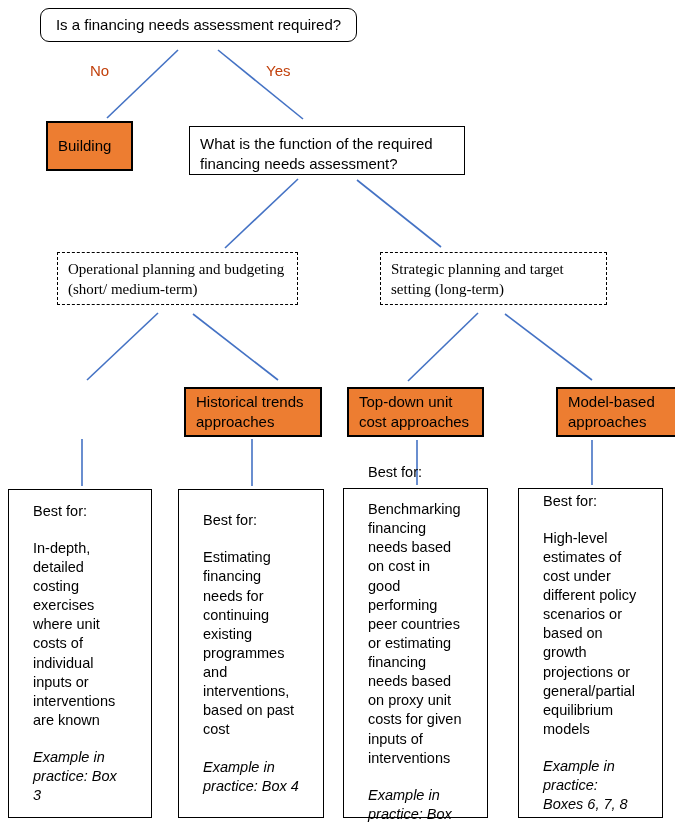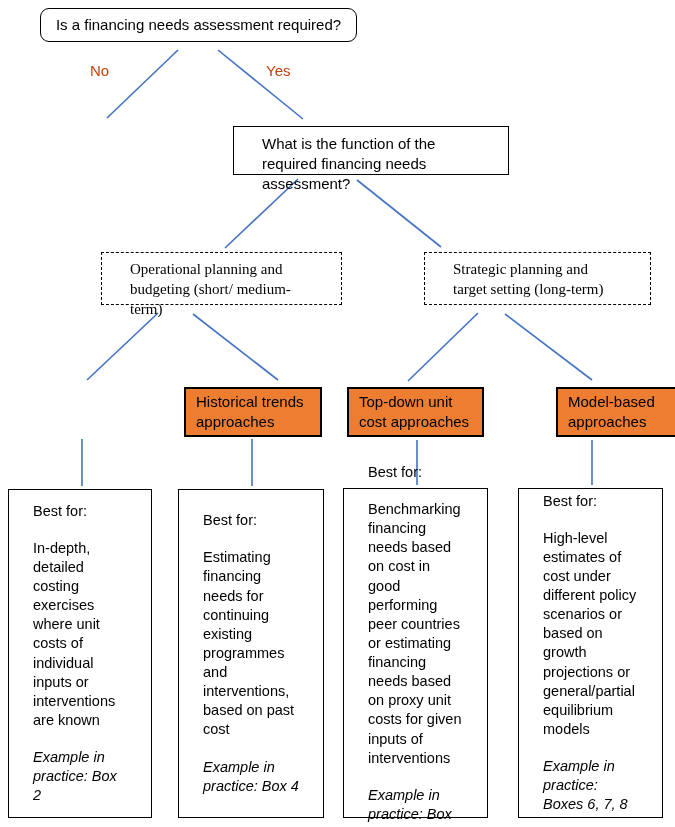--- a/index.html
+++ b/index.html
@@ -36,22 +36,21 @@
     line-height: 1.32;
   }
   .node.center {
     display: flex;
     align-items: center;
     justify-content: center;
     text-align: center;
     border-radius: 9px;
   }
   .node.leftpad {
-    padding: 7px 28px;
-    margin-left: 44px;
+    padding: 7px 10px;
   }
   .node.dashed {
     border: 1.6px dashed var(--border-black, #000000);
     font-family: Liberation Serif, serif;
   }
   .node.orange {
     background: var(--box-orange, #ED7D31);
     border-width: 2px;
     display: flex;
     flex-direction: column;
@@ -116,34 +115,35 @@
     <line class="conn" x1="252" y1="439" x2="252" y2="486"></line>
     <line class="conn" x1="417" y1="440" x2="417" y2="485"></line>
     <line class="conn" x1="592" y1="440" x2="592" y2="485"></line>
   </svg>
 
   <div id="root-q" class="node center">Is a financing needs assessment required?</div>
 
   <div id="no-lab" class="branch-label">No</div>
   <div id="yes-lab" class="branch-label">Yes</div>
 
+  <div id="building" class="node orange">Building</div>
 
   <div id="func-q" class="node leftpad">What is the function of the required financing needs assessment?</div>
 
   <div id="dash-1" class="node dashed leftpad">Operational planning and budgeting (short/ medium-term)</div>
   <div id="dash-2" class="node dashed leftpad">Strategic planning and target setting (long-term)</div>
 
   <div id="appr-1" class="node orange">Historical trends approaches</div>
   <div id="appr-2" class="node orange">Top-down unit cost approaches</div>
   <div id="appr-3" class="node orange">Model-based approaches</div>
 
   <div id="det-0" class="detail">
     <p>Best for:</p>
     <p>In-depth, detailed costing exercises where unit costs of individual inputs or interventions are known</p>
-    <p class="example">Example in practice: Box 2</p>
+    <p class="example">Example in practice: Box 3</p>
   </div>
 
   <div id="det-1" class="detail">
     <p>Best for:</p>
     <p>Estimating financing needs for continuing existing programmes and interventions, based on past cost</p>
     <p class="example">Example in practice: Box 4</p>
   </div>
 
   <div id="det-2" class="detail">
     <p>Best for:</p>

